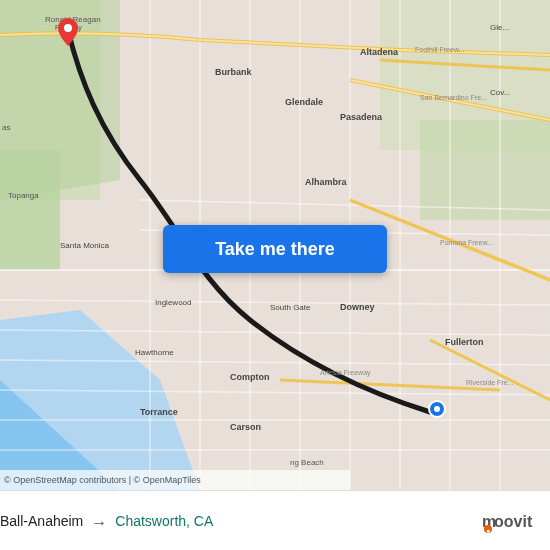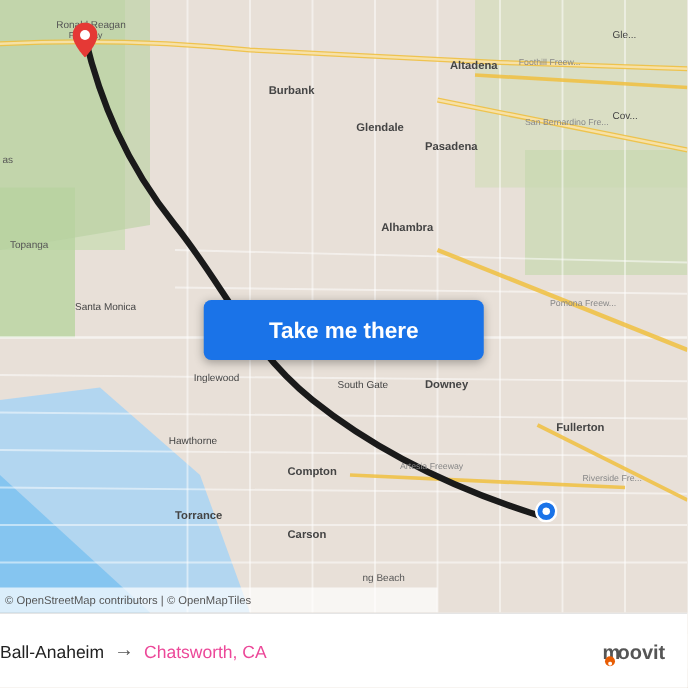--- a/index.html
+++ b/index.html
@@ -20,21 +20,21 @@
     }
 
     
     #map-svg {
       width: 100%;
       height: 100%;
     }
 
     #take-me-there-btn {
       position: absolute;
-      top: 240px;
+      top: 225px;
       left: 163px;
       width: 224px;
       height: 48px;
       background: #1a73e8;
       color: white;
       border: none;
       border-radius: 6px;
       font-size: 18px;
       font-weight: 600;
       cursor: pointer;
@@ -75,21 +75,21 @@
     }
 
     #arrow-icon {
       font-size: 16px;
       color: #555;
     }
 
     #destination-text {
       font-size: 14px;
       font-weight: 500;
-      color: #ec4899;
+      color: #0f766e;
     }
 
     #moovit-logo {
       display: flex;
       align-items: center;
       gap: 4px;
     }
 
     #moovit-logo-img {
       width: 70px;

